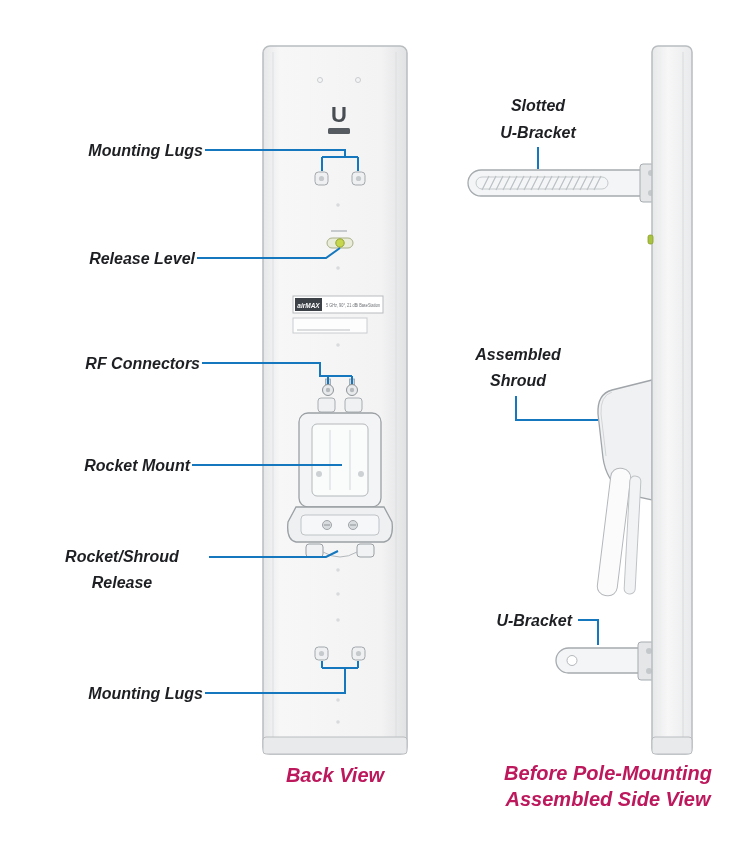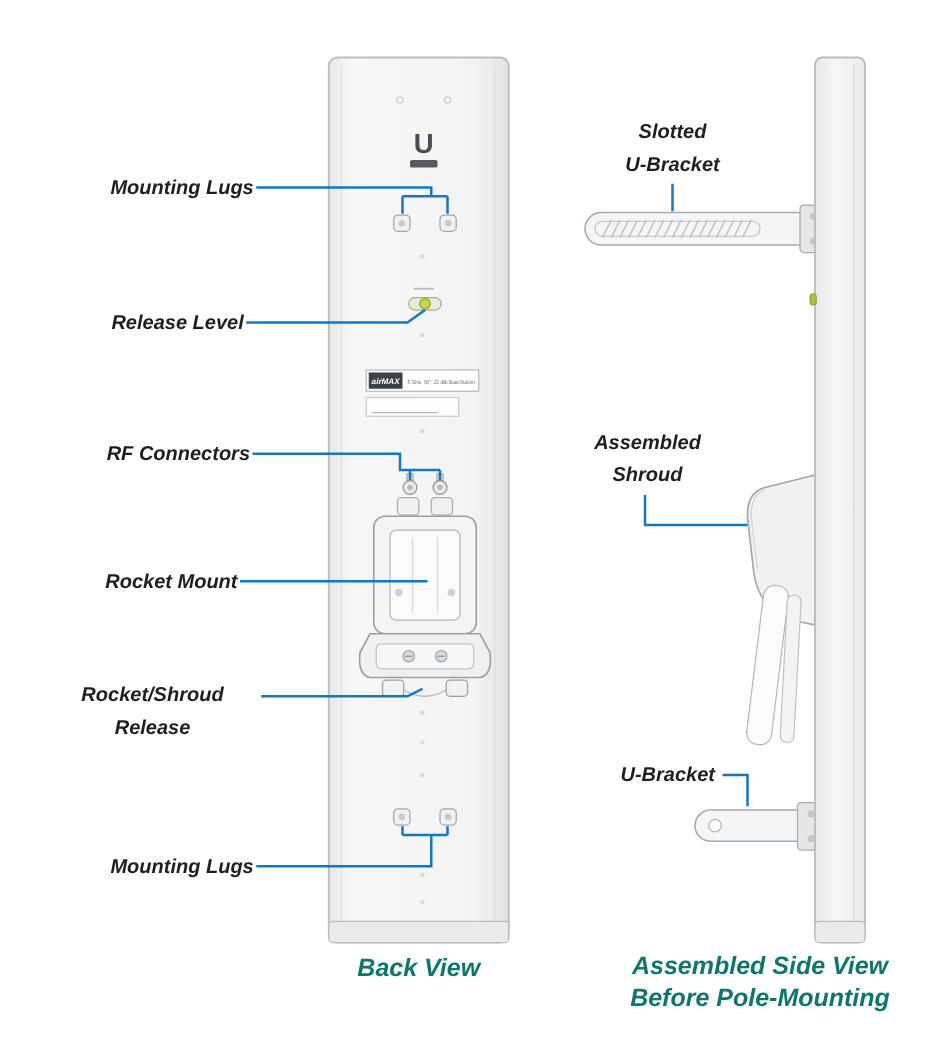--- a/index.html
+++ b/index.html
@@ -9,21 +9,21 @@
   }
   .art{position:absolute;left:0;top:0;}
   .callout{
     position:absolute;font-style:italic;font-weight:700;font-size:16px;
     color:#1d1f22;line-height:26px;white-space:nowrap;
   }
   .callout.right{text-align:center;}
   .callout.center{text-align:center;white-space:normal;}
   .caption{
     position:absolute;font-style:italic;font-weight:700;font-size:20px;
-    color:#0f766e;text-align:center;line-height:26px;
+    color:#be185d;text-align:center;line-height:26px;
   }
   .line2{display:block;}
 </style>
 </head>
 <body>
 
 <div class="canvas">
 
   <svg class="art" width="750" height="850" viewBox="0 0 750 850">
     <defs>
@@ -198,17 +198,17 @@
   <div class="callout center" style="left:438px;top:342px;width:160px">
     <span class="line2">Assembled</span>
     <span class="line2">Shroud</span>
   </div>
 
   <div class="callout right" style="right:178px;top:608px">U-Bracket</div>
 
   <div class="caption" style="left:255px;top:762px;width:160px">Back View</div>
 
   <div class="caption" style="left:472px;top:760px;width:272px">
+    <span class="line2">Before Pole-Mounting</span>
     <span class="line2">Assembled Side View</span>
-    <span class="line2">Before Pole-Mounting</span>
   </div>
 
 </div>
 
 </body></html>

